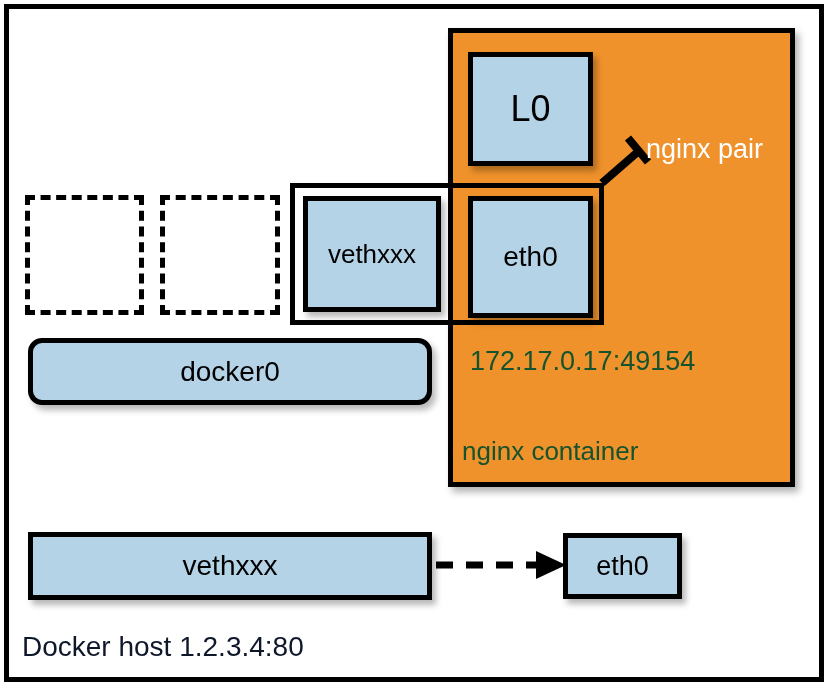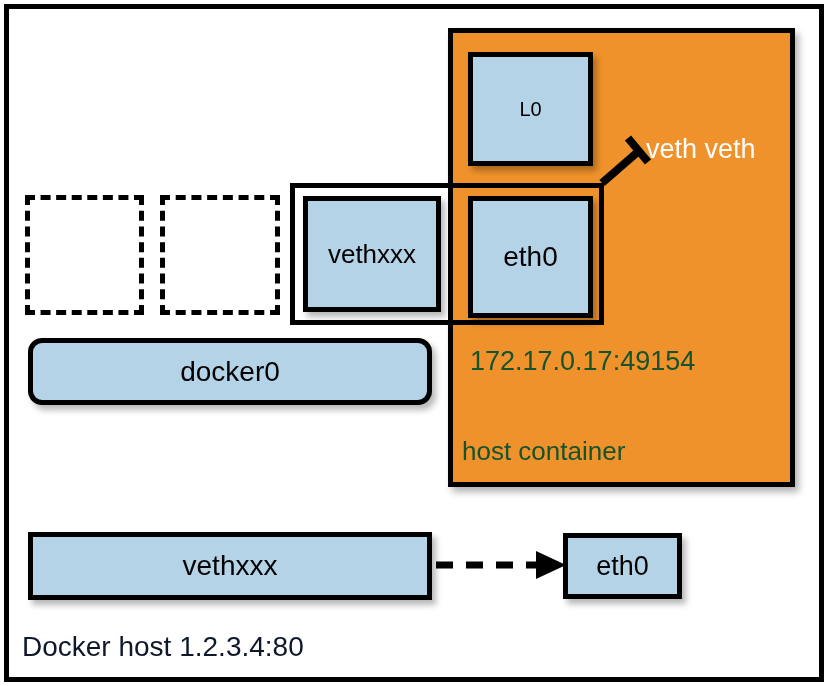--- a/index.html
+++ b/index.html
@@ -103,21 +103,21 @@
   .placeholder {
     position: absolute;
     border: 5px dashed #000000;
     box-sizing: border-box;
     background: #ffffff;
   }
   .ph-1 { left: 25px; top: 195px; width: 119px; height: 120px; }
   .ph-2 { left: 160px; top: 195px; width: 120px; height: 120px; }
 
   
-  .node-lo     { left: 468px; top: 52px;  width: 125px; height: 114px; font-size: 20px; }
+  .node-lo     { left: 468px; top: 52px;  width: 125px; height: 114px; font-size: 36px; }
   .node-eth0-c { left: 468px; top: 196px; width: 125px; height: 122px; font-size: 28px; }
   .node-veth   { left: 303px; top: 196px; width: 138px; height: 116px; font-size: 26px; }
   .node-docker0{ left: 28px;  top: 338px; width: 404px; height: 67px;  font-size: 28px; border-radius: 14px; }
   .node-iptables{left: 28px;  top: 532px; width: 404px; height: 68px;  font-size: 28px; }
   .node-eth0-h { left: 563px; top: 533px; width: 119px; height: 66px;  font-size: 27px; }
 
   
   .veth-label {
     position: absolute;
     left: 646px;
@@ -176,31 +176,31 @@
   <div class="placeholder ph-2"></div>
 
   <div class="netns-inner-white"></div>
   <div class="netns-box"></div>
 
   <svg class="leader-svg" viewBox="0 0 70 70" xmlns="http://www.w3.org/2000/svg">
     <line x1="12" y1="53" x2="50" y2="20" stroke="#000000" stroke-width="8"></line>
     <line x1="38" y1="8" x2="58" y2="32" stroke="#000000" stroke-width="8"></line>
   </svg>
 
-  <div class="veth-label">veth veth</div>
+  <div class="veth-label">nginx pair</div>
 
   <div class="node node-veth">
     <span>vethxxx</span>
   </div>
   <div class="node node-eth0-c">
     <span>eth0</span>
   </div>
 
   <div class="container-text addr-text">172.17.0.17:49154</div>
-  <div class="container-text container-name-text">host container</div>
+  <div class="container-text container-name-text">nginx container</div>
 
   <div class="node node-docker0">
     <span>docker0</span>
   </div>
 
   <div class="node node-iptables">
     <span>vethxxx</span>
   </div>
 
   <svg class="arrow-svg" viewBox="0 0 135 40" xmlns="http://www.w3.org/2000/svg">

